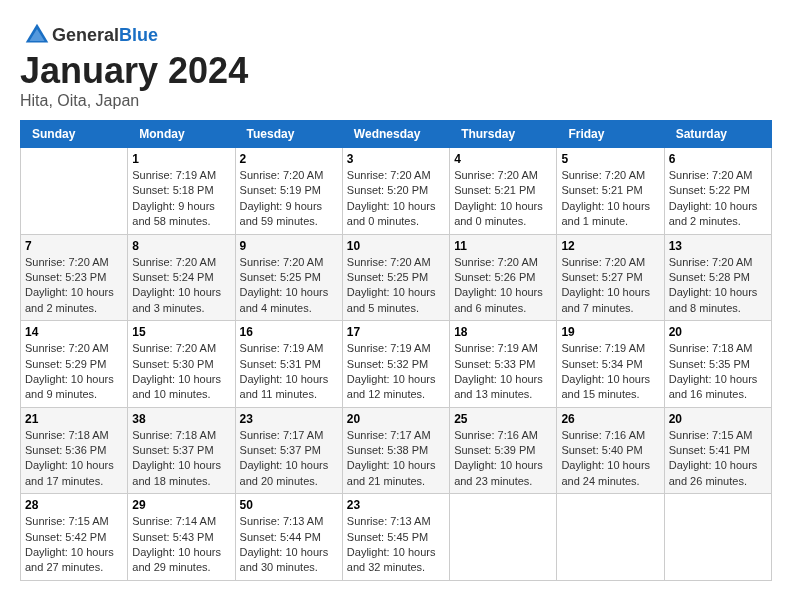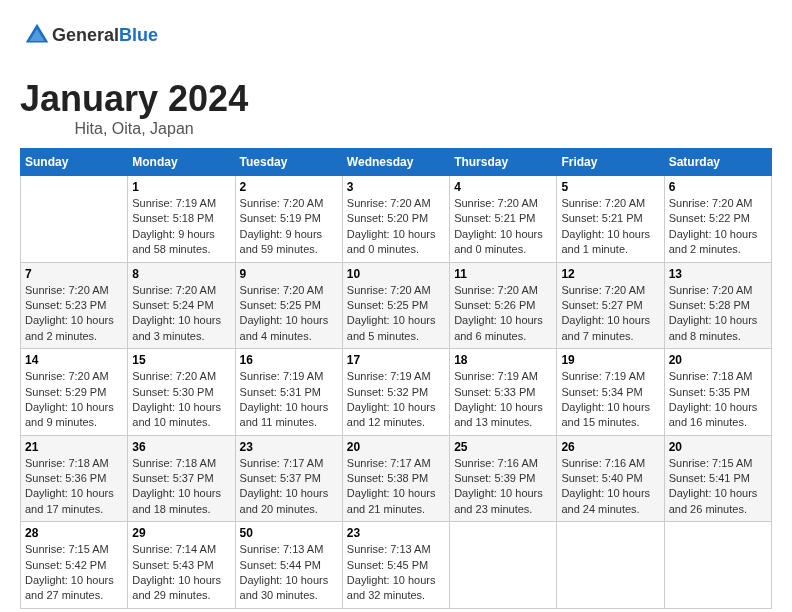--- a/index.html
+++ b/index.html
@@ -30,41 +30,40 @@
       font-size: 18px;
       font-weight: bold;
       color: #1a6fc4;
     }
     .logo-icon {
       width: 30px;
       height: 30px;
       margin-left: 2px;
     }
     .title-section {
-      text-align: center;
-      margin-top: 28px;
+      text-align: left;
     }
     .calendar-title {
       font-size: 36px;
       font-weight: bold;
       color: #222;
     }
     .calendar-subtitle {
       font-size: 16px;
       color: #555;
     }
     .calendar-table {
       width: 100%;
       border-collapse: collapse;
       font-size: 11px;
     }
     .calendar-table th {
       background-color: #1a6fc4;
       color: #fff;
-      padding: 6px 4px;
+      padding: 6px 11px;
       text-align: left;
       font-size: 12px;
       border: 1px solid #1a6fc4;
     }
     .calendar-table td {
       border: 1px solid #ccc;
       padding: 4px;
       vertical-align: top;
       width: calc(100% / 7);
       min-height: 80px;
@@ -269,21 +268,21 @@
         </tr>
         <tr>
           <td>
             <div class="day-number">21</div>
             <div class="day-info" style="white-space: pre-line;">Sunrise: 7:18 AM
 Sunset: 5:36 PM
 Daylight: 10 hours
 and 17 minutes.</div>
           </td>
           <td>
-            <div class="day-number">36</div>
+            <div class="day-number">38</div>
             <div class="day-info" style="white-space: pre-line;">Sunrise: 7:18 AM
 Sunset: 5:37 PM
 Daylight: 10 hours
 and 18 minutes.</div>
           </td>
           <td>
             <div class="day-number">23</div>
             <div class="day-info" style="white-space: pre-line;">Sunrise: 7:17 AM
 Sunset: 5:37 PM
 Daylight: 10 hours

